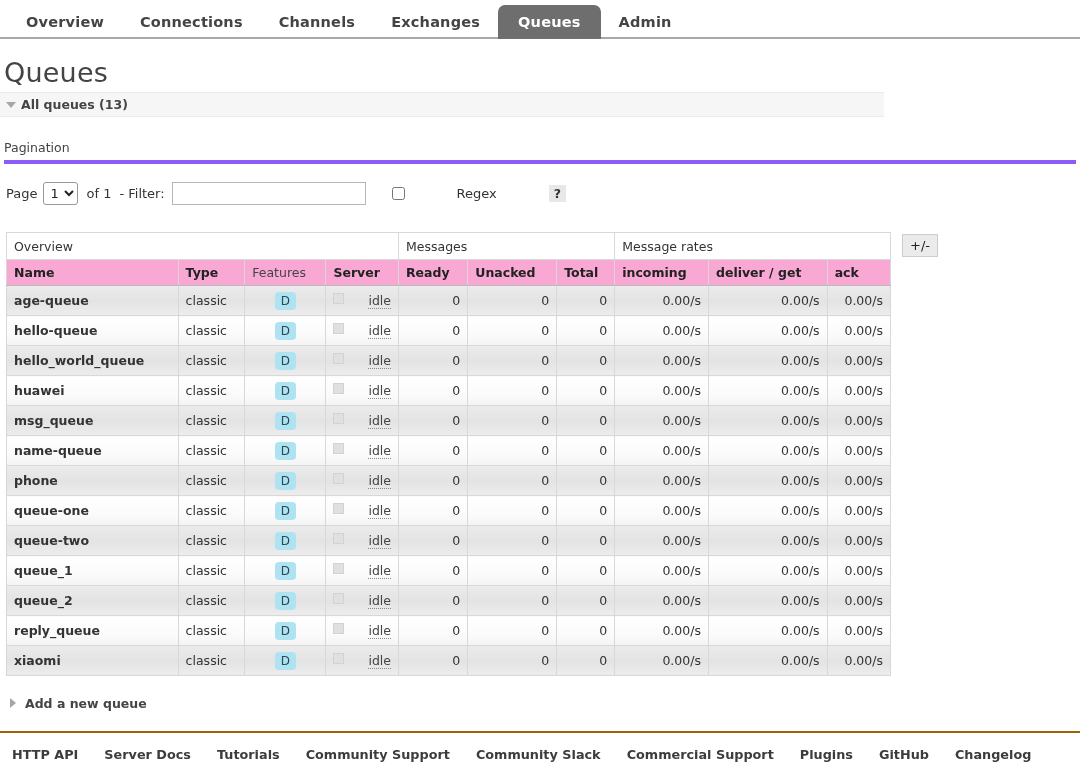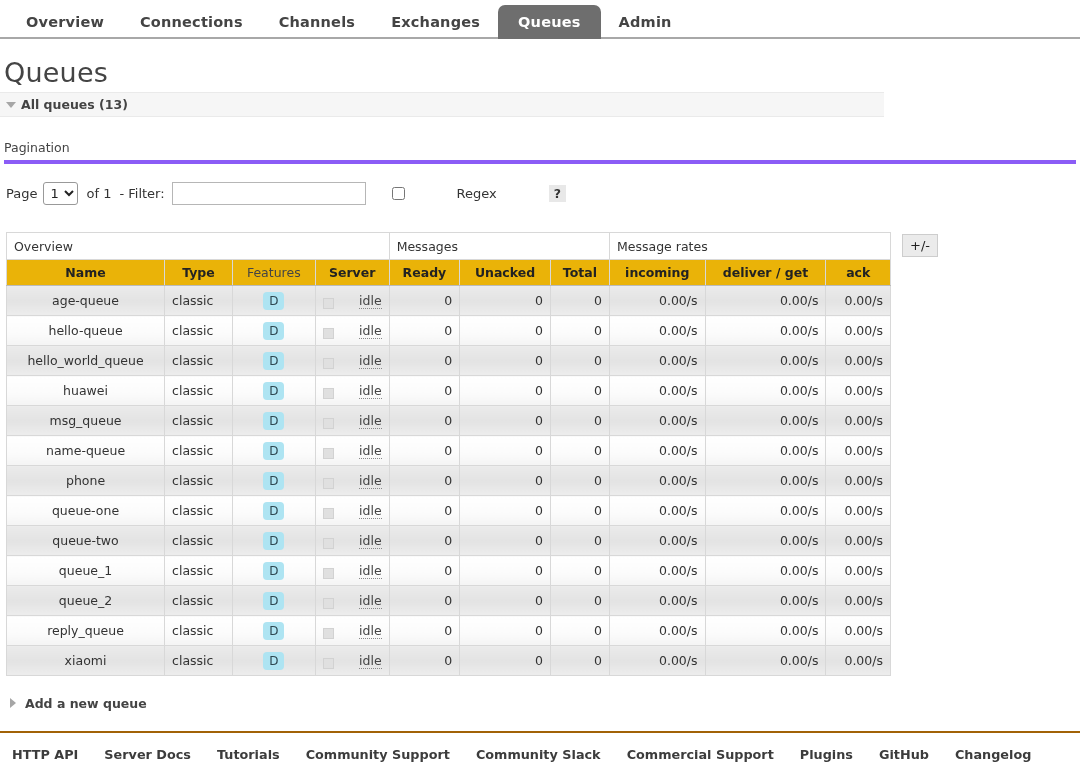--- a/index.html
+++ b/index.html
@@ -169,57 +169,57 @@
   table.list thead tr.group th {
     background: #ffffff;
     font-weight: normal;
     text-align: left;
     font-size: 12.5px;
     color: #333333;
     height: 27px;
     border-bottom: 1px solid #d8d8d8;
   }
   table.list thead tr.cols th {
-    background: #eab308;
-    text-align: center;
+    background: #f9a8d4;
+    text-align: left;
     font-weight: bold;
     font-size: 12.5px;
     color: #222222;
     height: 26px;
     border-bottom: 1px solid #bbbbbb;
   }
   table.list thead tr.cols th.plain { font-weight: normal; color: #444444; }
 
   table.list tbody tr.odd td {
     background: linear-gradient(to bottom, #ebebeb 0%, #e3e3e3 50%, #ededed 100%);
   }
   table.list tbody tr.even td {
     background: linear-gradient(to bottom, #ffffff 0%, #fbfbfb 60%, #f4f4f4 100%);
   }
   table.list tbody td { height: 30px; color: #333333; }
-  td.name { font-weight: normal; color: #111111; padding-left: 7px; text-align: center; }
+  td.name { font-weight: bold; color: #111111; padding-left: 7px; }
   td.type { color: #555555; }
   td.features { text-align: center; padding: 3px 7px; }
   td.num { text-align: right; color: #333333; }
 
   .badge-d {
     display: inline-block;
     background: #aee4f2;
     color: #2e4750;
     font-size: 12px;
     padding: 2px 6px;
     border-radius: 4px;
     cursor: pointer;
   }
   td.state {
     padding: 3px 7px;
   }
   .state-inner {
     display: flex;
-    align-items: flex-end;
+    align-items: flex-start;
     justify-content: space-between;
   }
   .state-square {
     width: 11px; height: 11px;
     background: #e0e0e0;
     border: 1px solid #d2d2d2;
     display: inline-block;
   }
   .state-text {
     color: #444444;

